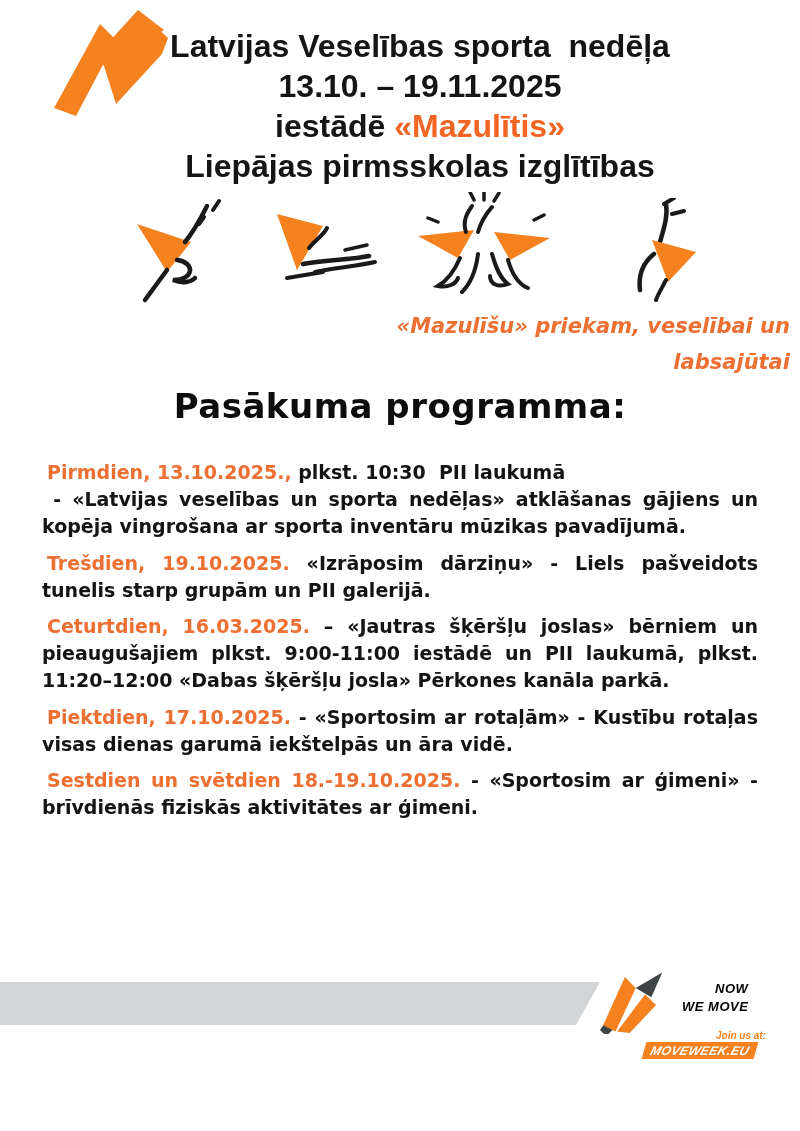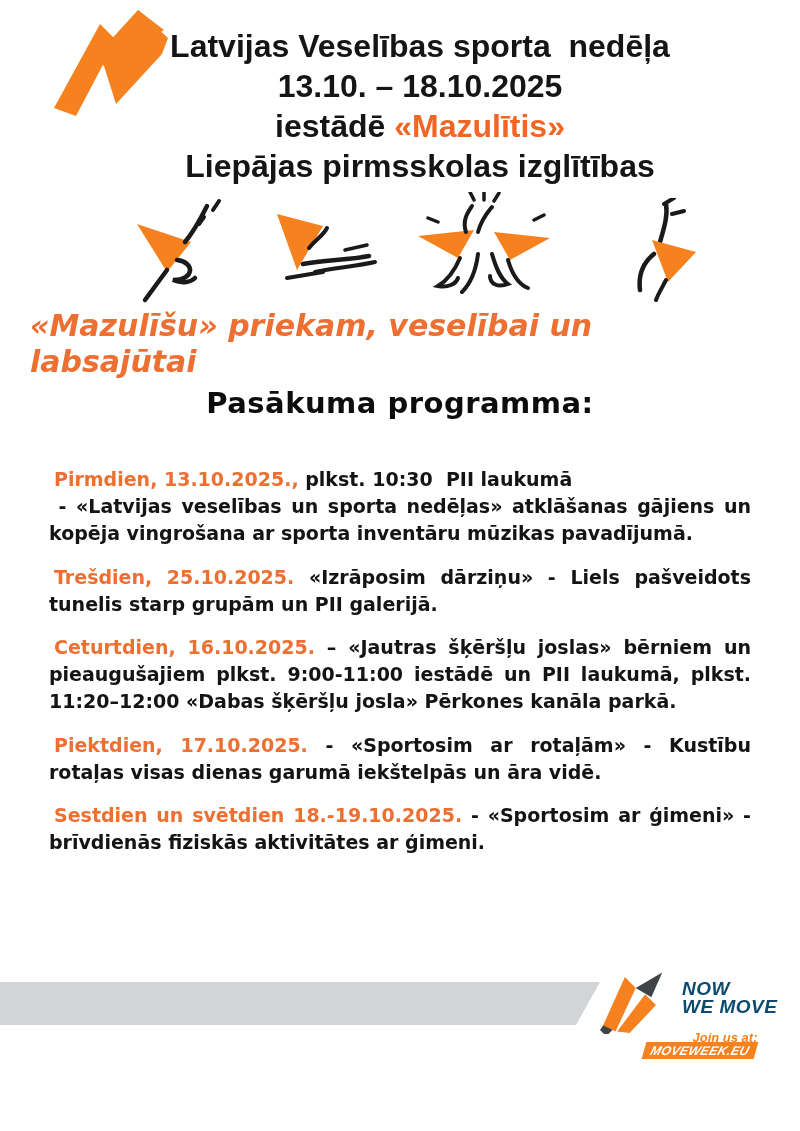--- a/index.html
+++ b/index.html
@@ -8,60 +8,60 @@
   
   .hdr-logo{position:absolute;left:52px;top:8px;width:124px;height:110px;}
   .title-block{position:absolute;left:60px;top:26px;width:720px;text-align:center;
         font-family:"Liberation Sans",sans-serif;font-weight:700;font-size:32px;line-height:40px;color:#151515;}
   .title-line{white-space:pre-wrap;}
   .accent-orange{color:#F26522;}
   
   .figures{position:absolute;left:0;top:192px;width:800px;height:118px;}
   .fig{position:absolute;}
   
-  .slogan{position:absolute;left:30px;top:308px;width:760px;text-align:left;
-        font-weight:700;font-style:italic;font-size:30px;line-height:36px;color:#ED7032;}
+  .slogan{position:absolute;left:30px;top:308px;width:760px;text-align:right;
+        font-weight:700;font-style:italic;font-size:21px;line-height:36px;color:#ED7032;}
   .prog-heading{position:absolute;left:30px;top:386px;width:740px;text-align:center;
-        font-weight:700;font-size:29px;color:#0d0d0d;letter-spacing:0.5px;}
+        font-weight:700;font-size:34px;color:#0d0d0d;letter-spacing:0.5px;}
   
   .program{position:absolute;left:33px;top:450px;width:734px;
         font-size:19px;line-height:27.2px;font-weight:700;text-align:justify;color:#141414;}
-  .program p{margin:16px;text-indent:5px;}
+  .program p{margin:9px;text-indent:5px;}
   .day{color:#ED7032;}
   .rest{white-space:pre-wrap;}
   
   .gray-band{position:absolute;left:0;top:982px;width:600px;height:43px;background:#D2D4D6;
         clip-path:polygon(0 0,100% 0,calc(100% - 24px) 100%,0 100%);}
   .nwm{position:absolute;left:598px;top:966px;width:190px;height:96px;}
   .nwm-arrow{position:absolute;left:2px;top:4px;width:70px;height:64px;}
   .nwm-text{position:absolute;left:84px;top:14px;font-family:"Liberation Sans",sans-serif;
-        font-style:italic;font-weight:700;color:#0c4a6e;font-size:19px;line-height:18px;letter-spacing:0.5px;}
-  .nwm-join{position:absolute;left:72px;top:64px;width:110px;text-align:center;
-        font-family:"Liberation Sans",sans-serif;font-style:italic;font-weight:700;font-size:13px;color:#F5821F;}
+        font-style:italic;font-weight:700;color:#000000;font-size:13px;line-height:18px;letter-spacing:0.5px;text-align:right;}
+  .nwm-join{position:absolute;left:88px;top:64px;width:110px;text-align:center;
+        font-family:"Liberation Sans",sans-serif;font-style:italic;font-weight:700;font-size:10px;color:#F5821F;}
   .nwm-banner{position:absolute;left:46px;top:76px;width:112px;height:17px;background:#F5821F;
         transform:skewX(-16deg);display:flex;align-items:center;justify-content:center;}
   .nwm-banner span{transform:skewX(0deg);font-family:"Liberation Sans",sans-serif;font-style:italic;
         font-weight:700;font-size:12.5px;color:#fff;letter-spacing:0.3px;}
   .sponsors{position:absolute;left:0;top:1028px;width:800px;height:100px;}
   .static{cursor:default;}
 </style>
 </head>
 <body>
 
 <div class="page static">
 
   <svg class="hdr-logo" viewBox="0 0 124 110">
     <polygon points="2,100 48,16 64,32 24,108" fill="#F5821F"></polygon>
     <polygon points="44,48 86,2 116,30 110,46 64,96 52,58" fill="#F5821F"></polygon>
     <polygon points="86,2 112,22 92,36" fill="#F5821F"></polygon>
   </svg>
 
   <div class="title-block">
     <div class="title-line">Latvijas Veselības sporta  nedēļa</div>
-    <div class="title-line">13.10. – 18.10.2025</div>
+    <div class="title-line">13.10. – 19.11.2025</div>
     <div class="title-line"><span>iestādē </span><span class="accent-orange">«Mazulītis»</span></div>
     <div class="title-line">Liepājas pirmsskolas izglītības</div>
   </div>
 
   <div class="figures">
     <svg class="fig" style="left:133px;top:4px;" width="100" height="110" viewBox="0 0 100 110">
       <polygon points="4,28 58,46 34,76" fill="#F5821F"></polygon>
       <path d="M52,46 C62,34 68,22 74,10" stroke="#1a1a1a" stroke-width="4.5" fill="none" stroke-linecap="round"></path>
       <path d="M80,14 l6,-9" stroke="#1a1a1a" stroke-width="4" fill="none" stroke-linecap="round"></path>
       <path d="M66,28 l5,-7" stroke="#1a1a1a" stroke-width="4" fill="none" stroke-linecap="round"></path>
@@ -100,22 +100,22 @@
   <div class="slogan">
     <div>«Mazulīšu» priekam, veselībai un</div>
     <div>labsajūtai</div>
   </div>
 
   <div class="prog-heading">Pasākuma programma:</div>
 
   <div class="program">
     <p><span class="day">Pirmdien, 13.10.2025.,</span><span class="rest"> plkst. 10:30  PII laukumā
  - «Latvijas veselības un sporta nedēļas» atklāšanas gājiens un kopēja vingrošana ar sporta inventāru mūzikas pavadījumā.</span></p>
-    <p><span class="day">Trešdien, 25.10.2025.</span><span class="rest"> «Izrāposim dārziņu» - Liels pašveidots tunelis starp grupām un PII galerijā.</span></p>
-    <p><span class="day">Ceturtdien, 16.10.2025.</span><span class="rest"> – «Jautras šķēršļu joslas» bērniem un pieaugušajiem plkst. 9:00-11:00 iestādē un PII laukumā, plkst. 11:20–12:00 «Dabas šķēršļu josla» Pērkones kanāla parkā.</span></p>
+    <p><span class="day">Trešdien, 19.10.2025.</span><span class="rest"> «Izrāposim dārziņu» - Liels pašveidots tunelis starp grupām un PII galerijā.</span></p>
+    <p><span class="day">Ceturtdien, 16.03.2025.</span><span class="rest"> – «Jautras šķēršļu joslas» bērniem un pieaugušajiem plkst. 9:00-11:00 iestādē un PII laukumā, plkst. 11:20–12:00 «Dabas šķēršļu josla» Pērkones kanāla parkā.</span></p>
     <p><span class="day">Piektdien, 17.10.2025.</span><span class="rest"> - «Sportosim ar rotaļām» - Kustību rotaļas visas dienas garumā iekštelpās un āra vidē.</span></p>
     <p><span class="day">Sestdien un svētdien 18.-19.10.2025.</span><span class="rest"> - «Sportosim ar ģimeni» - brīvdienās fiziskās aktivitātes ar ģimeni.</span></p>
   </div>
 
   <div class="gray-band"></div>
 
   <div class="nwm">
     <svg class="nwm-arrow" viewBox="0 0 90 80">
       <polygon points="46,22 80,2 66,34" fill="#3F4447"></polygon>
       <polygon points="0,76 14,56 22,70 8,84" fill="#3F4447"></polygon>

